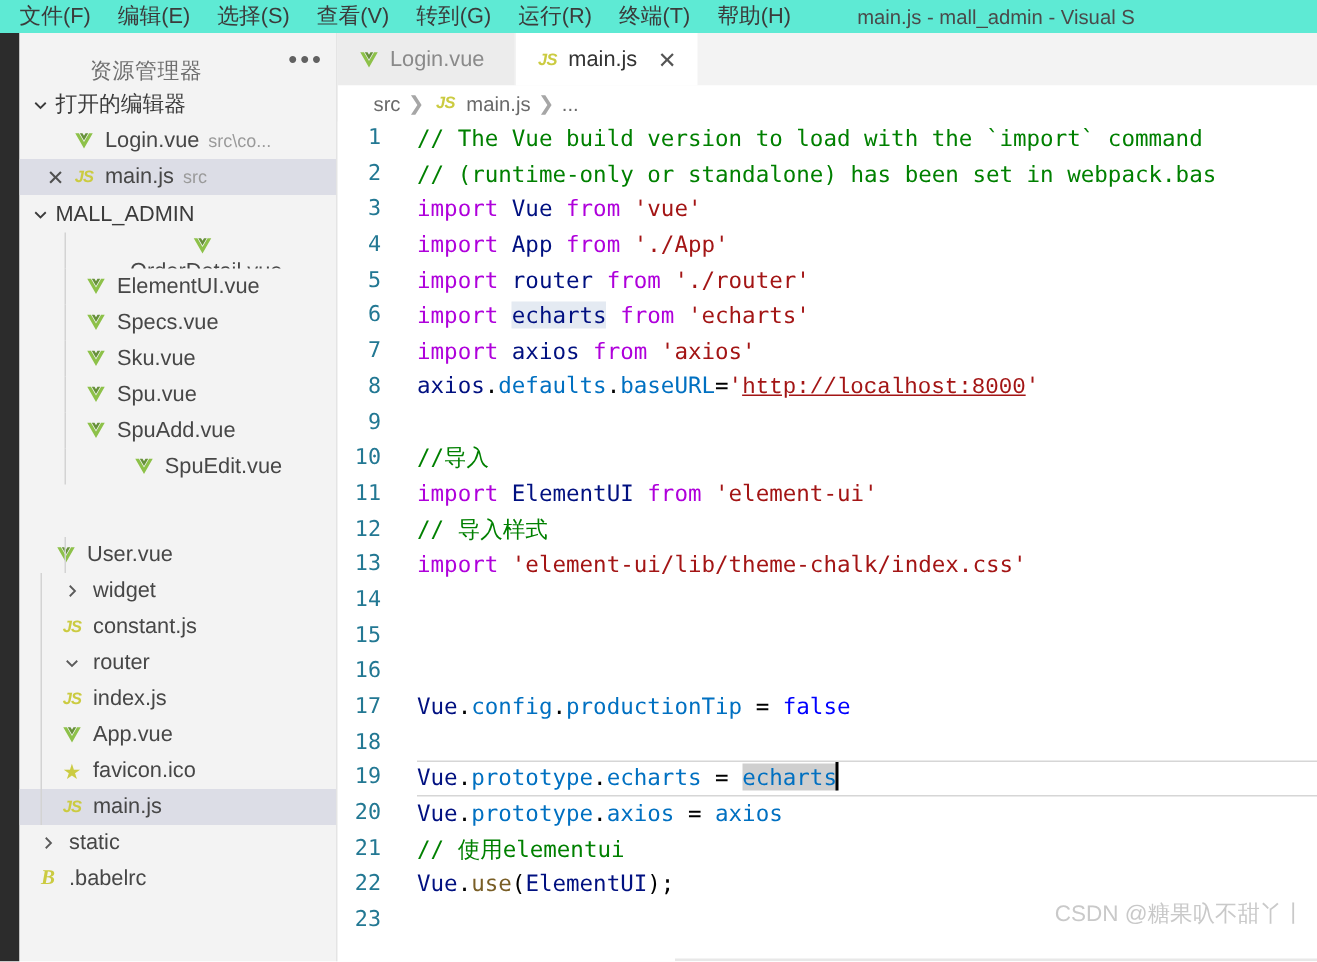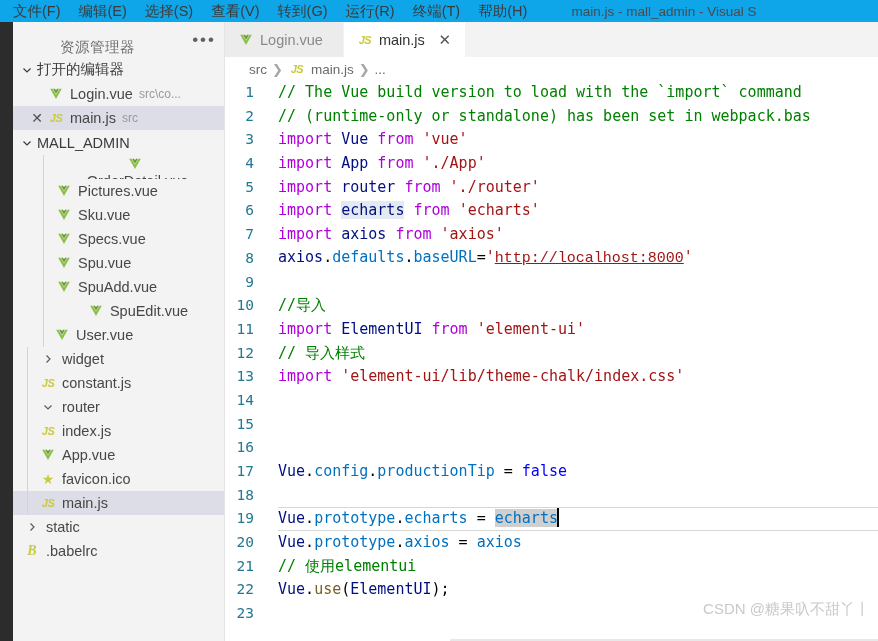--- a/index.html
+++ b/index.html
@@ -12,21 +12,21 @@
   #app {
     width: 878px; height: 641px;
     position: relative;
     display: flex;
     flex-direction: column;
   }
 
   
   .titlebar {
     height: 22px;
-    background: #0ea5e9;
+    background: #5eead4;
     display: flex;
     align-items: center;
     position: relative;
     flex: 0 0 22px;
     font-size: 14.5px;
     color: #3b3b3b;
     overflow: hidden;
   }
   .menu-items { display: flex; align-items: center; padding-left: 4px; }
   .menu-item {
@@ -371,73 +371,73 @@
             <span class="label">OrderDetail.vue</span>
           </div>
           <div class="row" style="padding-left: 42px;">
             <span class="tree-guide" style="left: 30px;"></span>
             <span class="ic ic-vue">
               <svg width="14" height="14" viewBox="0 0 24 24">
                 <path d="M2 3h4.2L12 13 17.8 3H22L12 20.5Z" fill="#8dc149"></path>
                 <path d="M7.2 3h3.1L12 6l1.7-3h3.1L12 11.4Z" fill="#67913a"></path>
               </svg>
             </span>
-            <span class="label">Pictures.vue</span>
+            <span class="label">ElementUI.vue</span>
           </div>
           <div class="row" style="padding-left: 42px;">
             <span class="tree-guide" style="left: 30px;"></span>
             <span class="ic ic-vue">
               <svg width="14" height="14" viewBox="0 0 24 24">
                 <path d="M2 3h4.2L12 13 17.8 3H22L12 20.5Z" fill="#8dc149"></path>
                 <path d="M7.2 3h3.1L12 6l1.7-3h3.1L12 11.4Z" fill="#67913a"></path>
               </svg>
             </span>
+            <span class="label">Specs.vue</span>
+          </div>
+          <div class="row" style="padding-left: 42px;">
+            <span class="tree-guide" style="left: 30px;"></span>
+            <span class="ic ic-vue">
+              <svg width="14" height="14" viewBox="0 0 24 24">
+                <path d="M2 3h4.2L12 13 17.8 3H22L12 20.5Z" fill="#8dc149"></path>
+                <path d="M7.2 3h3.1L12 6l1.7-3h3.1L12 11.4Z" fill="#67913a"></path>
+              </svg>
+            </span>
             <span class="label">Sku.vue</span>
           </div>
           <div class="row" style="padding-left: 42px;">
             <span class="tree-guide" style="left: 30px;"></span>
             <span class="ic ic-vue">
               <svg width="14" height="14" viewBox="0 0 24 24">
                 <path d="M2 3h4.2L12 13 17.8 3H22L12 20.5Z" fill="#8dc149"></path>
                 <path d="M7.2 3h3.1L12 6l1.7-3h3.1L12 11.4Z" fill="#67913a"></path>
               </svg>
             </span>
-            <span class="label">Specs.vue</span>
+            <span class="label">Spu.vue</span>
           </div>
           <div class="row" style="padding-left: 42px;">
             <span class="tree-guide" style="left: 30px;"></span>
             <span class="ic ic-vue">
               <svg width="14" height="14" viewBox="0 0 24 24">
                 <path d="M2 3h4.2L12 13 17.8 3H22L12 20.5Z" fill="#8dc149"></path>
                 <path d="M7.2 3h3.1L12 6l1.7-3h3.1L12 11.4Z" fill="#67913a"></path>
               </svg>
             </span>
-            <span class="label">Spu.vue</span>
-          </div>
-          <div class="row" style="padding-left: 42px;">
-            <span class="tree-guide" style="left: 30px;"></span>
-            <span class="ic ic-vue">
-              <svg width="14" height="14" viewBox="0 0 24 24">
-                <path d="M2 3h4.2L12 13 17.8 3H22L12 20.5Z" fill="#8dc149"></path>
-                <path d="M7.2 3h3.1L12 6l1.7-3h3.1L12 11.4Z" fill="#67913a"></path>
-              </svg>
-            </span>
             <span class="label">SpuAdd.vue</span>
           </div>
           <div class="row" style="padding-left: 42px; justify-content: center;">
             <span class="tree-guide" style="left: 30px;"></span>
             <span class="ic ic-vue">
               <svg width="14" height="14" viewBox="0 0 24 24">
                 <path d="M2 3h4.2L12 13 17.8 3H22L12 20.5Z" fill="#8dc149"></path>
                 <path d="M7.2 3h3.1L12 6l1.7-3h3.1L12 11.4Z" fill="#67913a"></path>
               </svg>
             </span>
             <span class="label">SpuEdit.vue</span>
           </div>
-          <div class="row" style="padding-left: 40px;">
+          <div class="row" style="padding-left: 22px; margin-top: 35px;">
             <span class="tree-guide" style="left: 30px;"></span>
             <span class="ic ic-vue">
               <svg width="14" height="14" viewBox="0 0 24 24">
                 <path d="M2 3h4.2L12 13 17.8 3H22L12 20.5Z" fill="#8dc149"></path>
                 <path d="M7.2 3h3.1L12 6l1.7-3h3.1L12 11.4Z" fill="#67913a"></path>
               </svg>
             </span>
             <span class="label">User.vue</span>
           </div>
           <div class="row" style="padding-left: 26px;">

